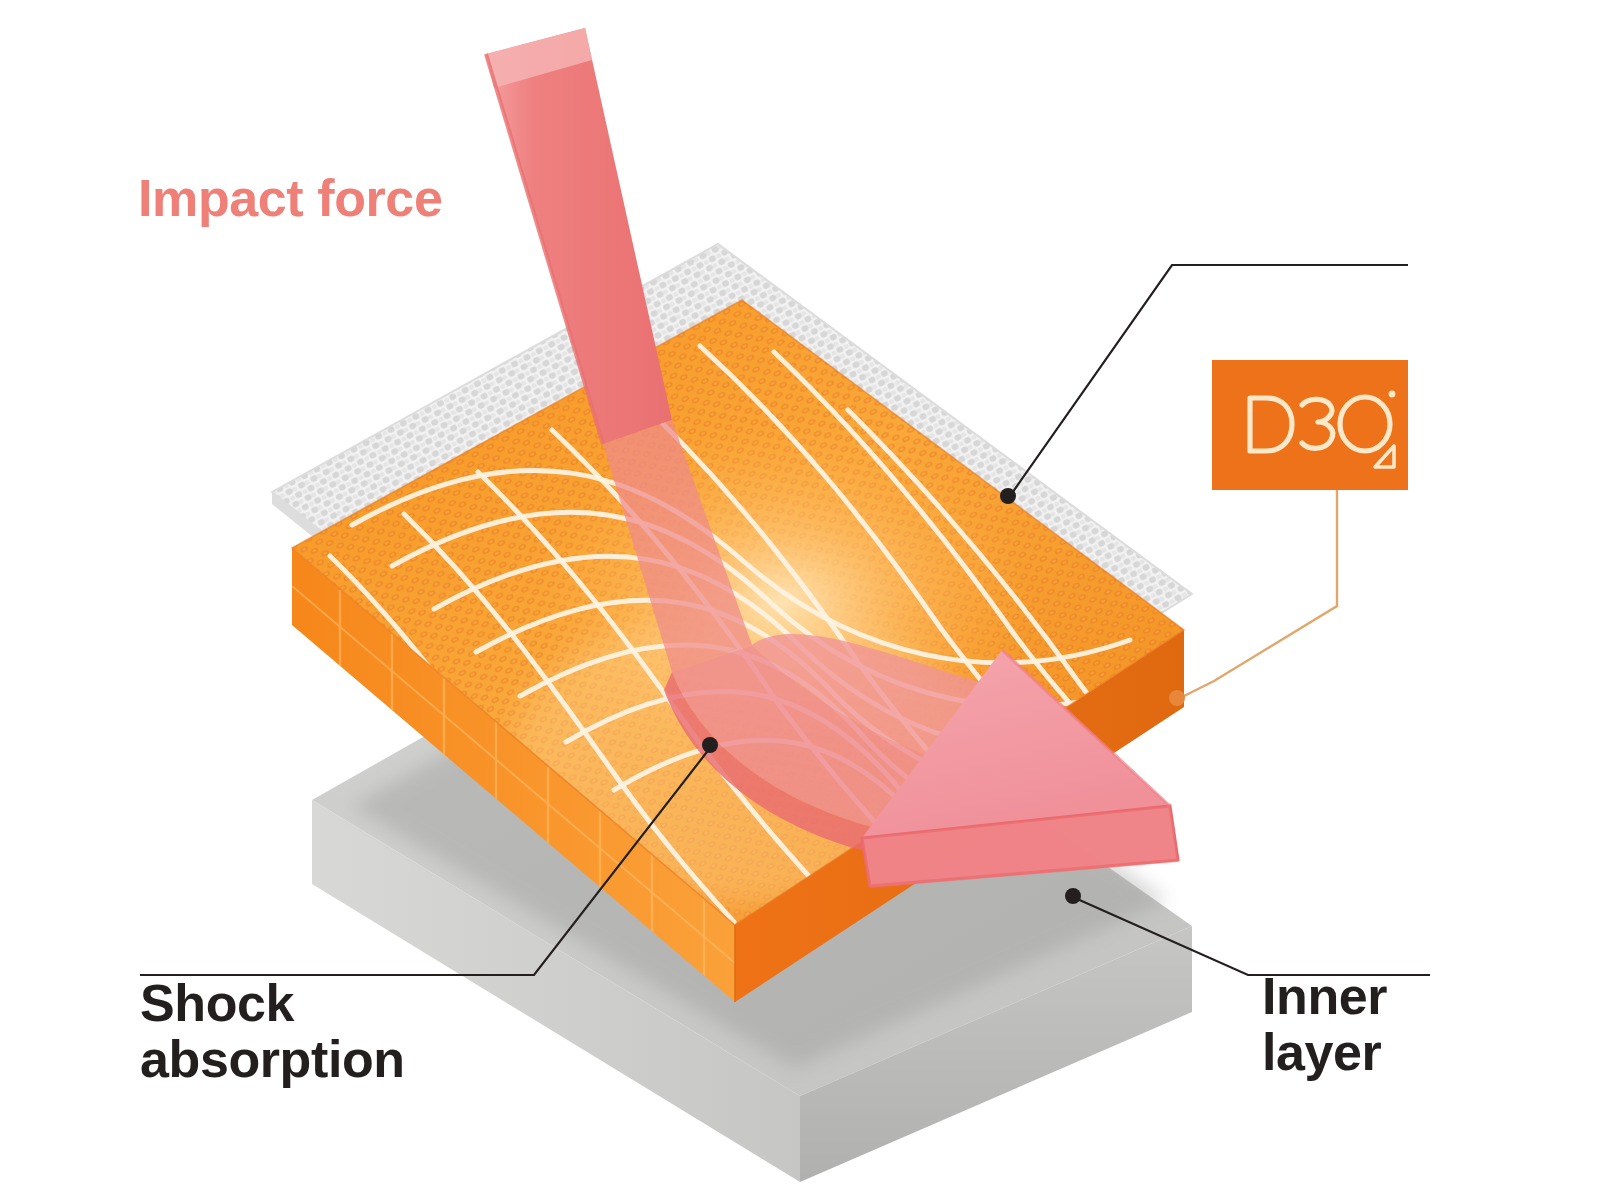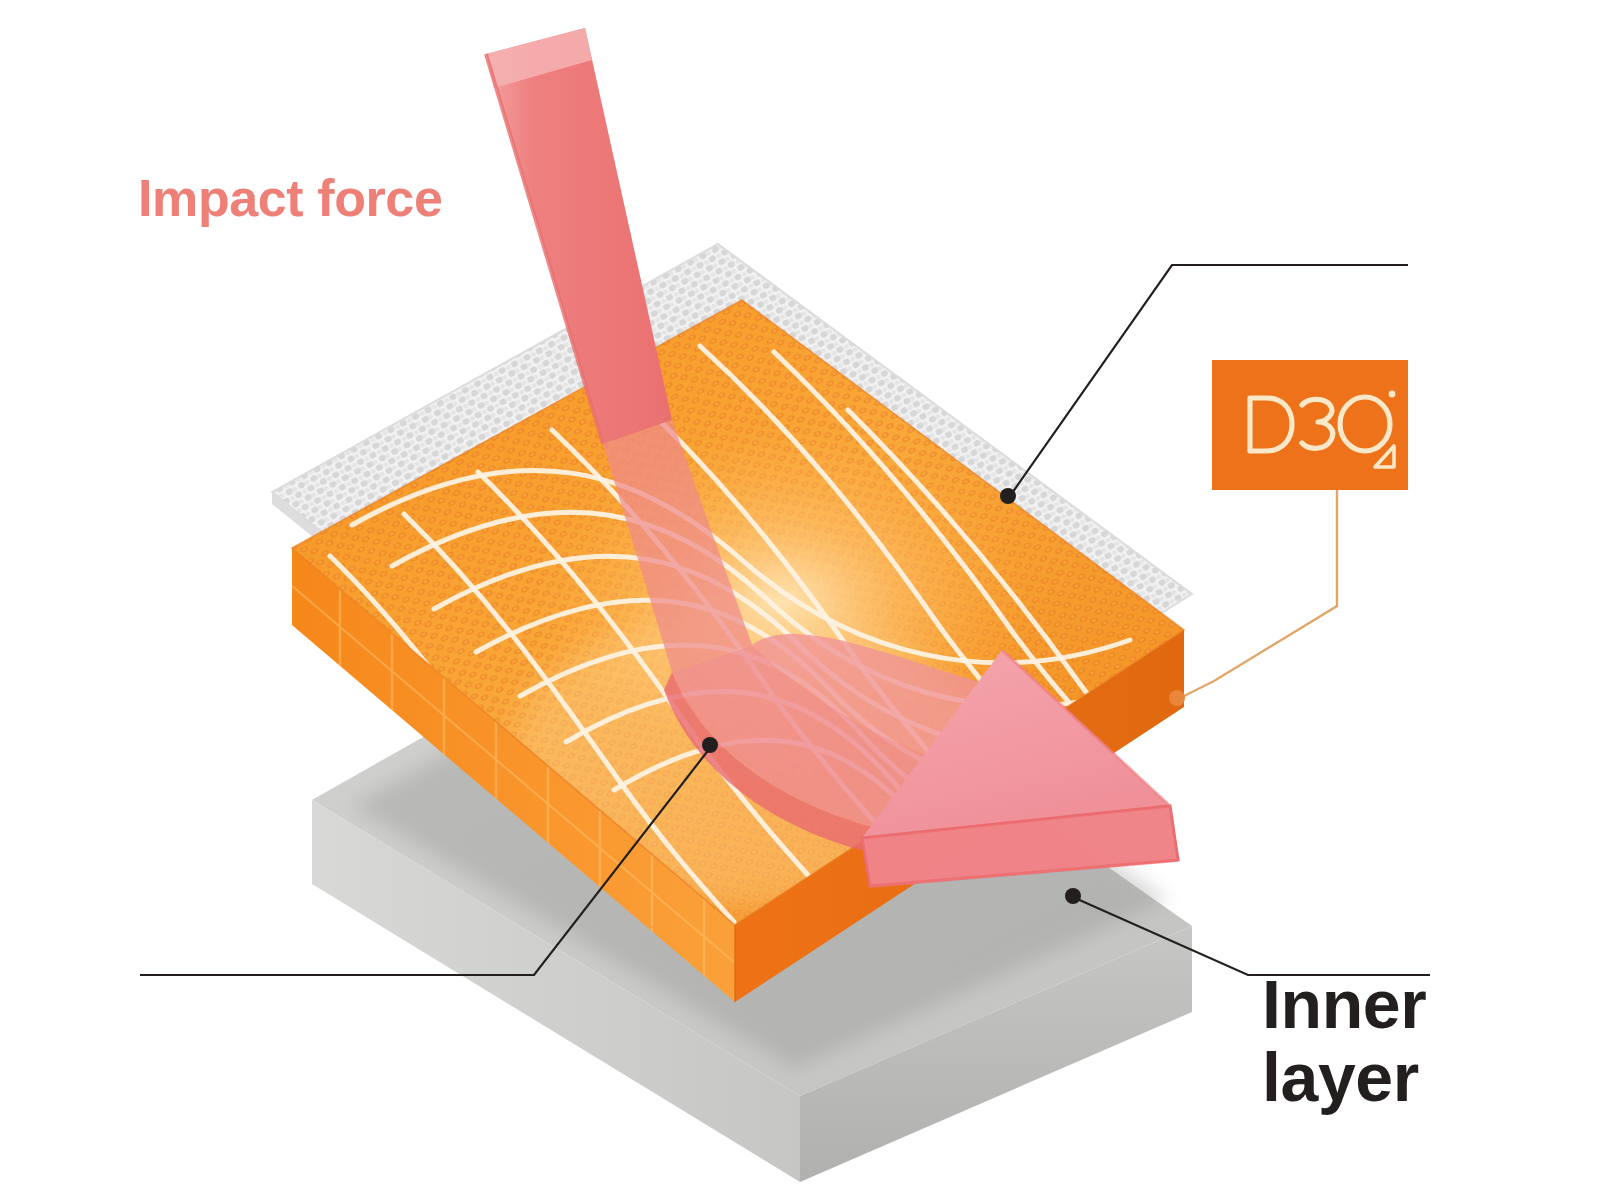--- a/index.html
+++ b/index.html
@@ -7,21 +7,21 @@
        font-family:"Liberation Sans","DejaVu Sans",sans-serif;}
   #stage{position:absolute;inset:0;width:1600px;height:1200px;text-decoration:underline;}
   svg.scene{position:absolute;left:0;top:0;width:1600px;height:1200px;}
 
   .lbl{position:absolute;font-weight:700;line-height:1.08;letter-spacing:-0.4px;
        white-space:pre-line;}
   .lbl-dark{color:#231f1e;}
   .lbl-impact{color:#ef8078;font-size:52px;left:138px;top:170px;}
   .lbl-outer{font-size:52px;left:1248px;top:120px;text-align:left;}
   .lbl-shock{font-size:52px;left:140px;top:975px;}
-  .lbl-inner{font-size:68px;left:1262px;top:968px;}
+  .lbl-inner{font-size:52px;left:1262px;top:968px;}
 
   .logo{position:absolute;left:1212px;top:360px;width:196px;height:130px;
         background:#ee7219;}
   .logo-txt{position:absolute;left:0;top:0;width:100%;height:100%;}
 </style>
 </head>
 <body>
 
 <div id="stage">
 
@@ -226,20 +226,22 @@
 
     <g>
       <path d="M1337,490 L1337,606 L1214,681 L1180,698" stroke="#e3a66a" stroke-width="2.4" fill="none"></path>
       <circle cx="1177" cy="698" r="8" fill="#e8873a" stroke="none"></circle>
     </g>
   </svg>
 
   <div class="lbl lbl-impact">Impact force</div>
 
 
+  <div class="lbl lbl-dark lbl-shock">Shock
+absorption</div>
 
   <div class="lbl lbl-dark lbl-inner">Inner
 layer</div>
 
   <div class="logo">
     <svg class="logo-txt" viewBox="0 0 196 130">
       <g fill="none" stroke="#fae8c8" stroke-width="5.2" stroke-linecap="round" stroke-linejoin="round">
 
         <path d="M38,38 L54,38 C70,38 80,48 80,64 C80,80 70,91 54,91 L38,91 Z"></path>
 

